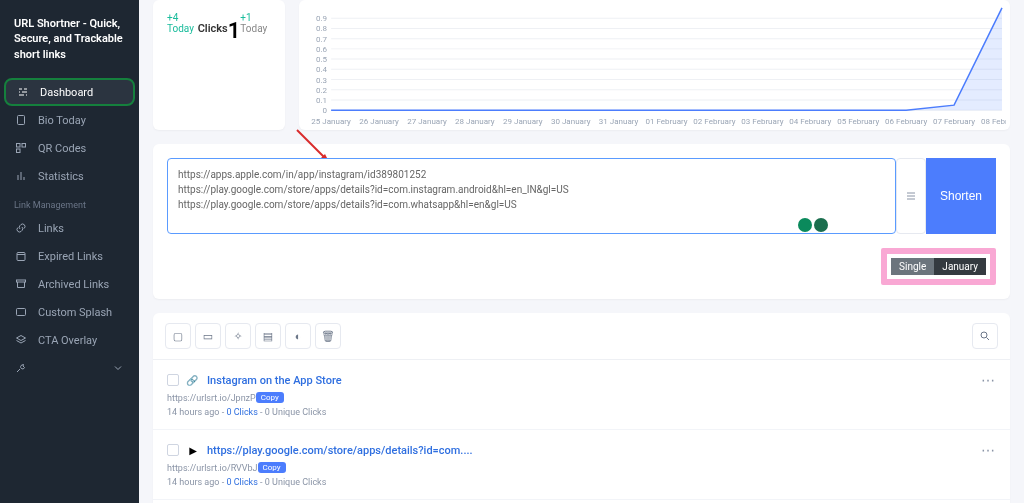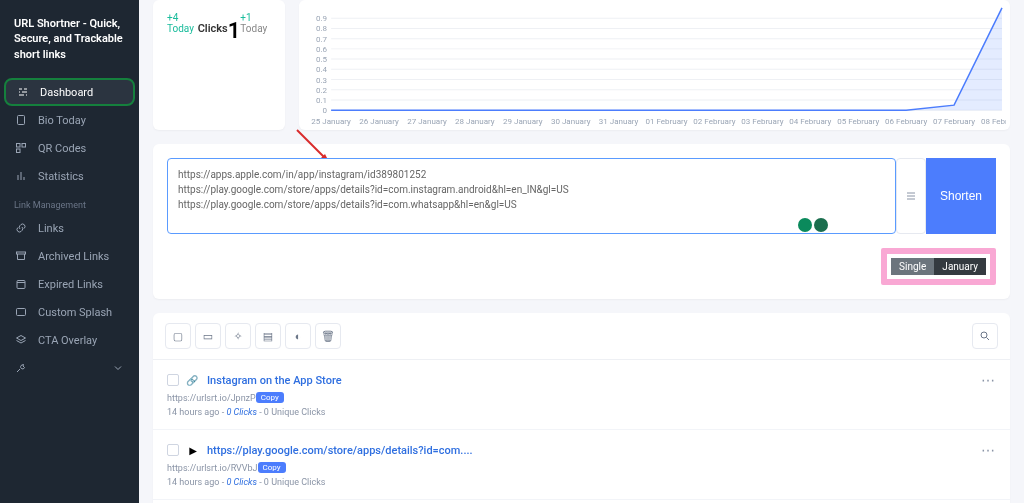--- a/index.html
+++ b/index.html
@@ -57,21 +57,21 @@
 .toolbar .tbtn { width: 26px; height: 26px; border: 1px solid #e6e9f0; border-radius: 4px; background: #fff; display:flex; align-items:center; justify-content:center; color:#6b7688; cursor:pointer; font-size:11px;}
 .link-item { padding: 12px 14px; border-bottom: 1px solid #f2f4f8; }
 .link-head { display: flex; align-items: center; gap: 8px; }
 .link-head .cb { width: 12px; height: 12px; border: 1px solid #cfd5e1; border-radius: 2px; }
 .link-head .pico { width: 12px; height: 12px; display:inline-flex; align-items:center; justify-content:center; font-size:10px;}
 .link-head .title { color: #2f6fe0; font-size: 11px; font-weight: 500; cursor: pointer; }
 .link-head .dots { margin-left: auto; color: #8a94a6; cursor: pointer; font-size: 14px; letter-spacing:1px;}
 .link-sub { margin-top: 4px; font-size: 9px; color: #8a94a6; display:flex; align-items:center; gap:0;}
 .link-sub .copy { background: #4c7dfd; color: #fff; font-size: 8px; padding: 1px 5px; border-radius: 3px; cursor:pointer;}
 .link-meta { margin-top: 4px; font-size: 9px; color: #8a94a6; }
-.link-meta .zero { color: #2f6fe0; font-style: italic; }
+.link-meta .zero { color: #2f6fe0; }
 
 svg.ico-s { width:12px; height:12px; stroke:currentColor; fill:none; stroke-width:2;}
 </style>
 </head>
 <body>
 
 <div class="app">
   <aside class="sidebar">
     <div class="brand">URL Shortner - Quick, Secure, and Trackable short links</div>
     <div class="nav-item active">
@@ -113,34 +113,34 @@
       <span class="ico">
           <svg class="ico-s" viewBox="0 0 24 24">
             <path d="M10 14a5 5 0 0 1 0-7l2-2a5 5 0 0 1 7 7l-1 1M14 10a5 5 0 0 1 0 7l-2 2a5 5 0 0 1-7-7l1-1"></path>
           </svg>
         </span>
       <span>Links</span>
     </div>
     <div class="nav-item">
       <span class="ico">
           <svg class="ico-s" viewBox="0 0 24 24">
+            <rect x="4" y="5" width="16" height="16" rx="2"></rect>
+            <path d="M4 9h16"></path>
+          </svg>
+        </span>
+      <span>Expired Links</span>
+    </div>
+    <div class="nav-item">
+      <span class="ico">
+          <svg class="ico-s" viewBox="0 0 24 24">
             <rect x="3" y="4" width="18" height="4"></rect>
             <path d="M5 8v11h14V8"></path>
           </svg>
         </span>
       <span>Archived Links</span>
-    </div>
-    <div class="nav-item">
-      <span class="ico">
-          <svg class="ico-s" viewBox="0 0 24 24">
-            <rect x="4" y="5" width="16" height="16" rx="2"></rect>
-            <path d="M4 9h16"></path>
-          </svg>
-        </span>
-      <span>Expired Links</span>
     </div>
     <div class="nav-item">
       <span class="ico">
           <svg class="ico-s" viewBox="0 0 24 24">
             <rect x="3" y="5" width="18" height="14" rx="2"></rect>
           </svg>
         </span>
       <span>Custom Splash</span>
     </div>
     <div class="nav-item">

